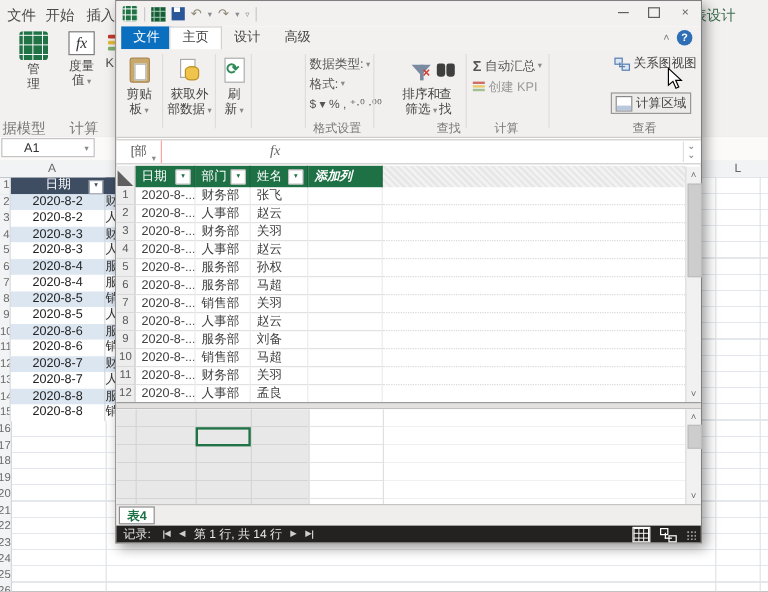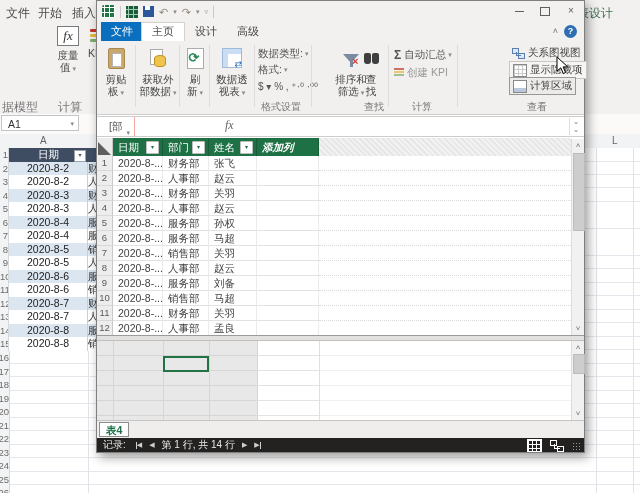--- a/index.html
+++ b/index.html
@@ -16,21 +16,21 @@
   .xl-grouplabel{position:absolute;top:99px;font-size:12px;color:#777;}
   .xlic-pp{width:24px;height:24px;background:#217346;border-radius:3px;margin-bottom:2px;
            background-image:linear-gradient(#fff 1px,transparent 1px),linear-gradient(90deg,#fff 1px,transparent 1px);
            background-size:8px 8px;background-position:3px 3px;}
   .xlic-fx{width:20px;height:18px;border:1px solid #7A7A7A;background:#fff;margin-bottom:3px;
            font-family:"Liberation Serif",serif;font-style:italic;font-size:13px;text-align:center;line-height:17px;color:#333;}
   .xlic-kpi{width:18px;height:18px;margin-bottom:3px;display:flex;flex-direction:column;justify-content:center;gap:2px;}
   .xlic-kpi i{display:block;height:3px;border-radius:1px;}
   .xl-nbrow{position:absolute;left:0;top:114px;width:640px;height:20px;background:#FBFAF9;border-bottom:1px solid #D9D9D9;}
   .xl-namebox{position:absolute;left:1px;top:1px;width:78px;height:16px;background:#fff;border:1px solid #C4C4C4;
-              font-size:10.5px;color:#333;line-height:16px;padding-left:6px;box-sizing:border-box;}
+              font-size:10.5px;color:#333;line-height:16px;padding-left:18px;box-sizing:border-box;}
   .xl-namebox .dd{position:absolute;right:4px;color:#777;font-size:8px;}
   .xl-colheads{position:absolute;left:0;top:134px;width:640px;height:14px;background:#F2F3F4;border-bottom:1px solid #CFD2D6;
                font-size:10px;color:#666;}
   .xl-gridlayer{position:absolute;left:0;top:148px;width:640px;height:345px;
                 background:repeating-linear-gradient(to bottom,#fff 0 12.5px,#E4E7EB 12.5px 13.5px);}
   .xl-vline{position:absolute;width:1px;background:#E0E3E7;}
   .xl-gutter-strip{position:absolute;left:0;top:351px;width:9px;height:142px;background:#F2F3F4;border-right:1px solid #D4D7DB;}
   .xl-gutnum{position:absolute;right:0;width:14px;text-align:right;font-size:9.5px;color:#6B6B6B;overflow:hidden;}
   .xl-table{position:absolute;left:0;top:148px;width:96px;}
   .xlrow{display:flex;height:13.5px;}
@@ -176,20 +176,24 @@
 
 <div class="screen">
 
   <div>
     <div class="xl-ribbon">
       <span class="xl-tab" style="left:6px">文件</span>
       <span class="xl-tab" style="left:38px">开始</span>
       <span class="xl-tab" style="left:72px">插入</span>
       <span class="xl-tab green" style="left:577px">表设计</span>
 
+      <div class="xl-btn" style="left:8px;width:40px">
+        <span class="xlic-pp"></span>
+        <span class="lbl" style="width:14px">管理</span>
+      </div>
       <div class="xl-btn" style="left:52px;width:32px">
         <span class="xlic-fx">fx</span>
         <span class="lbl dd" style="width:24px">度量值</span>
       </div>
       <div class="xl-btn" style="left:86px;width:26px">
         <span class="xlic-kpi">
             <i style="background:#C0392B"></i>
             <i style="background:#E2B93B"></i>
             <i style="background:#7FAE6C"></i>
           </span>
@@ -359,26 +363,20 @@
         <span class="lbl"><span>获取外</span><br><span class="dd">部数据</span></span>
       </div>
       <div class="gsep" style="left:82px"></div>
       <div class="rbtn" style="left:85px;width:26px">
         <span class="ic">
             <span class="ic-refresh"></span>
           </span>
         <span class="lbl"><span>刷</span><br><span class="dd">新</span></span>
       </div>
       <div class="gsep" style="left:112px"></div>
-      <div class="rbtn" style="left:115px;width:40px">
-        <span class="ic">
-            <span class="ic-pivot"></span>
-          </span>
-        <span class="lbl"><span>数据透</span><br><span class="dd">视表</span></span>
-      </div>
       <div class="gsep" style="left:157px"></div>
 
       <div class="rrow dd" style="left:161px;top:6px">
           <span>数据类型:</span>
         </div>
       <div class="rrow dd" style="left:161px;top:22px">
           <span>格式:</span>
         </div>
       <div class="rrow money" style="left:161px;top:40px">
           <span>$ ▾   %   ,   ⁺·⁰  ·⁰⁰</span>
@@ -418,24 +416,20 @@
       </div>
       <div class="glabel" style="left:295px">计算</div>
       <div class="gsep" style="left:360px"></div>
 
       <div class="smbtn" style="left:412px;top:4px">
         <span class="ic-rel">
             <i class="a"></i>
             <i class="b"></i>
           </span>
         <span>关系图视图</span>
-      </div>
-      <div class="smbtn hover" style="left:412px;top:20px">
-        <span class="ic-grid12"></span>
-        <span>显示隐藏项</span>
       </div>
       <div class="smbtn pressed" style="left:412px;top:36px">
         <span class="ic-calcarea"></span>
         <span>计算区域</span>
       </div>
       <div class="glabel" style="left:410px">查看</div>
     </div>
 
     <div class="pp-fbar">
       <div class="fcell">

